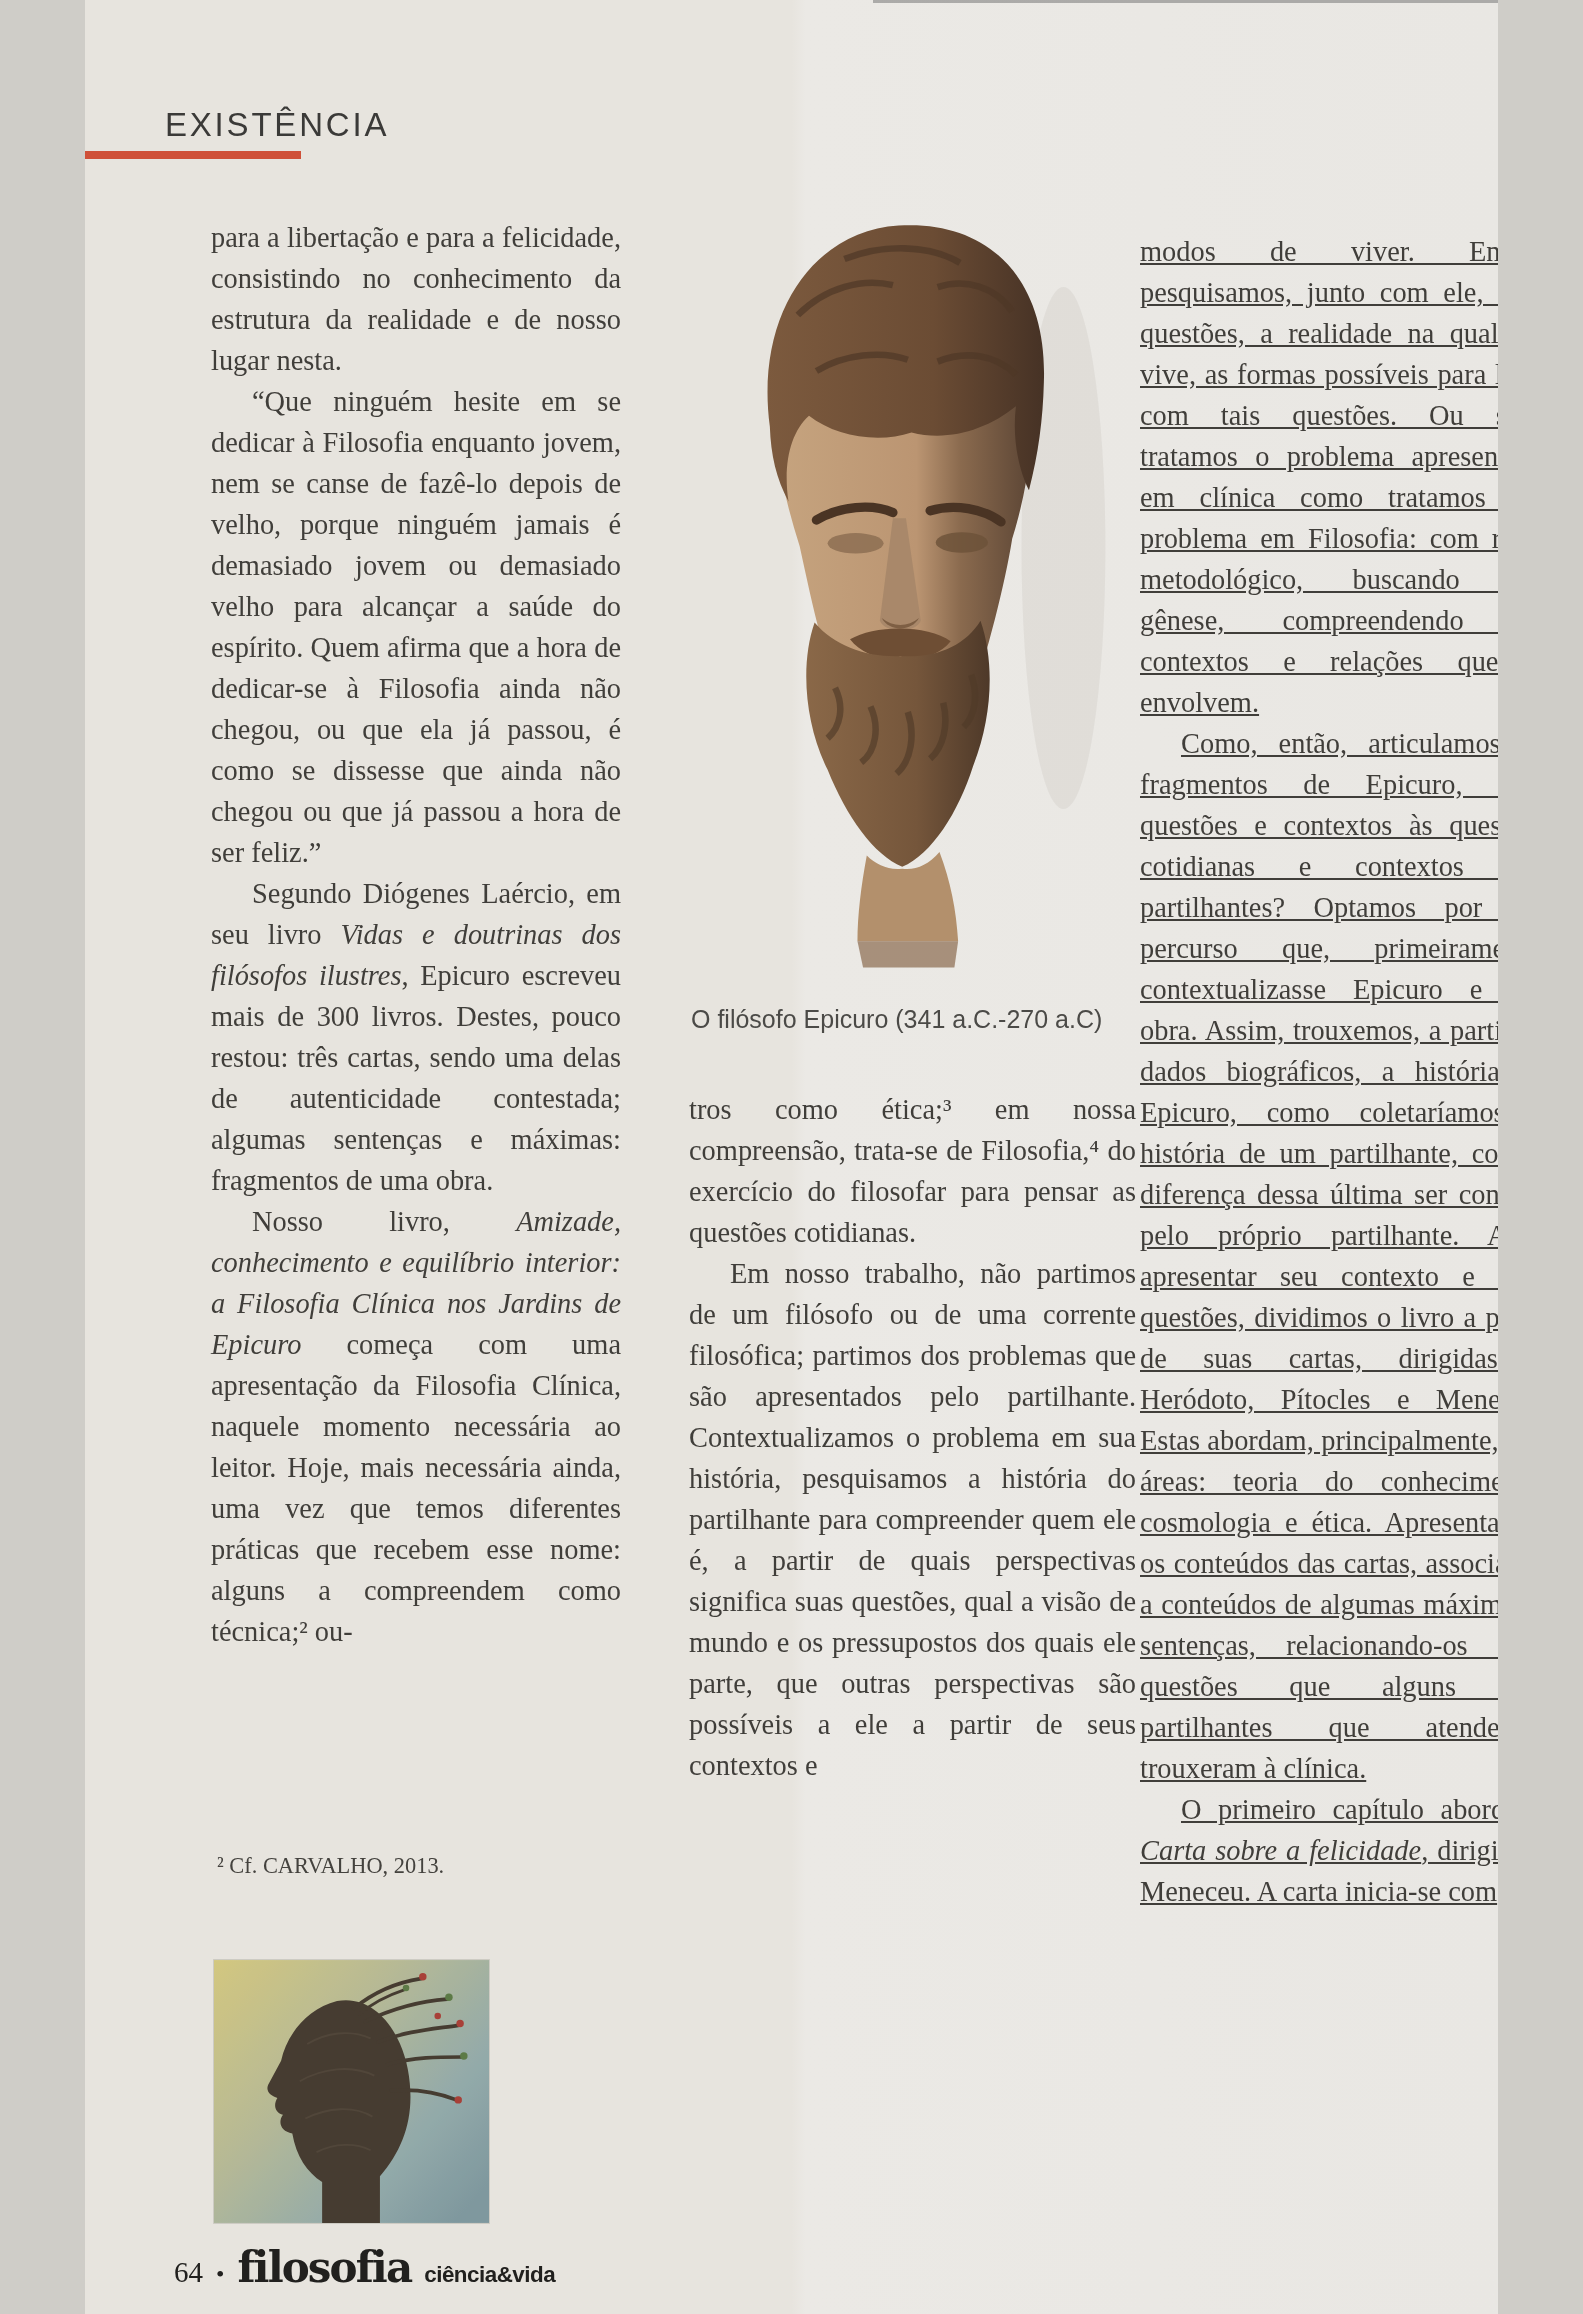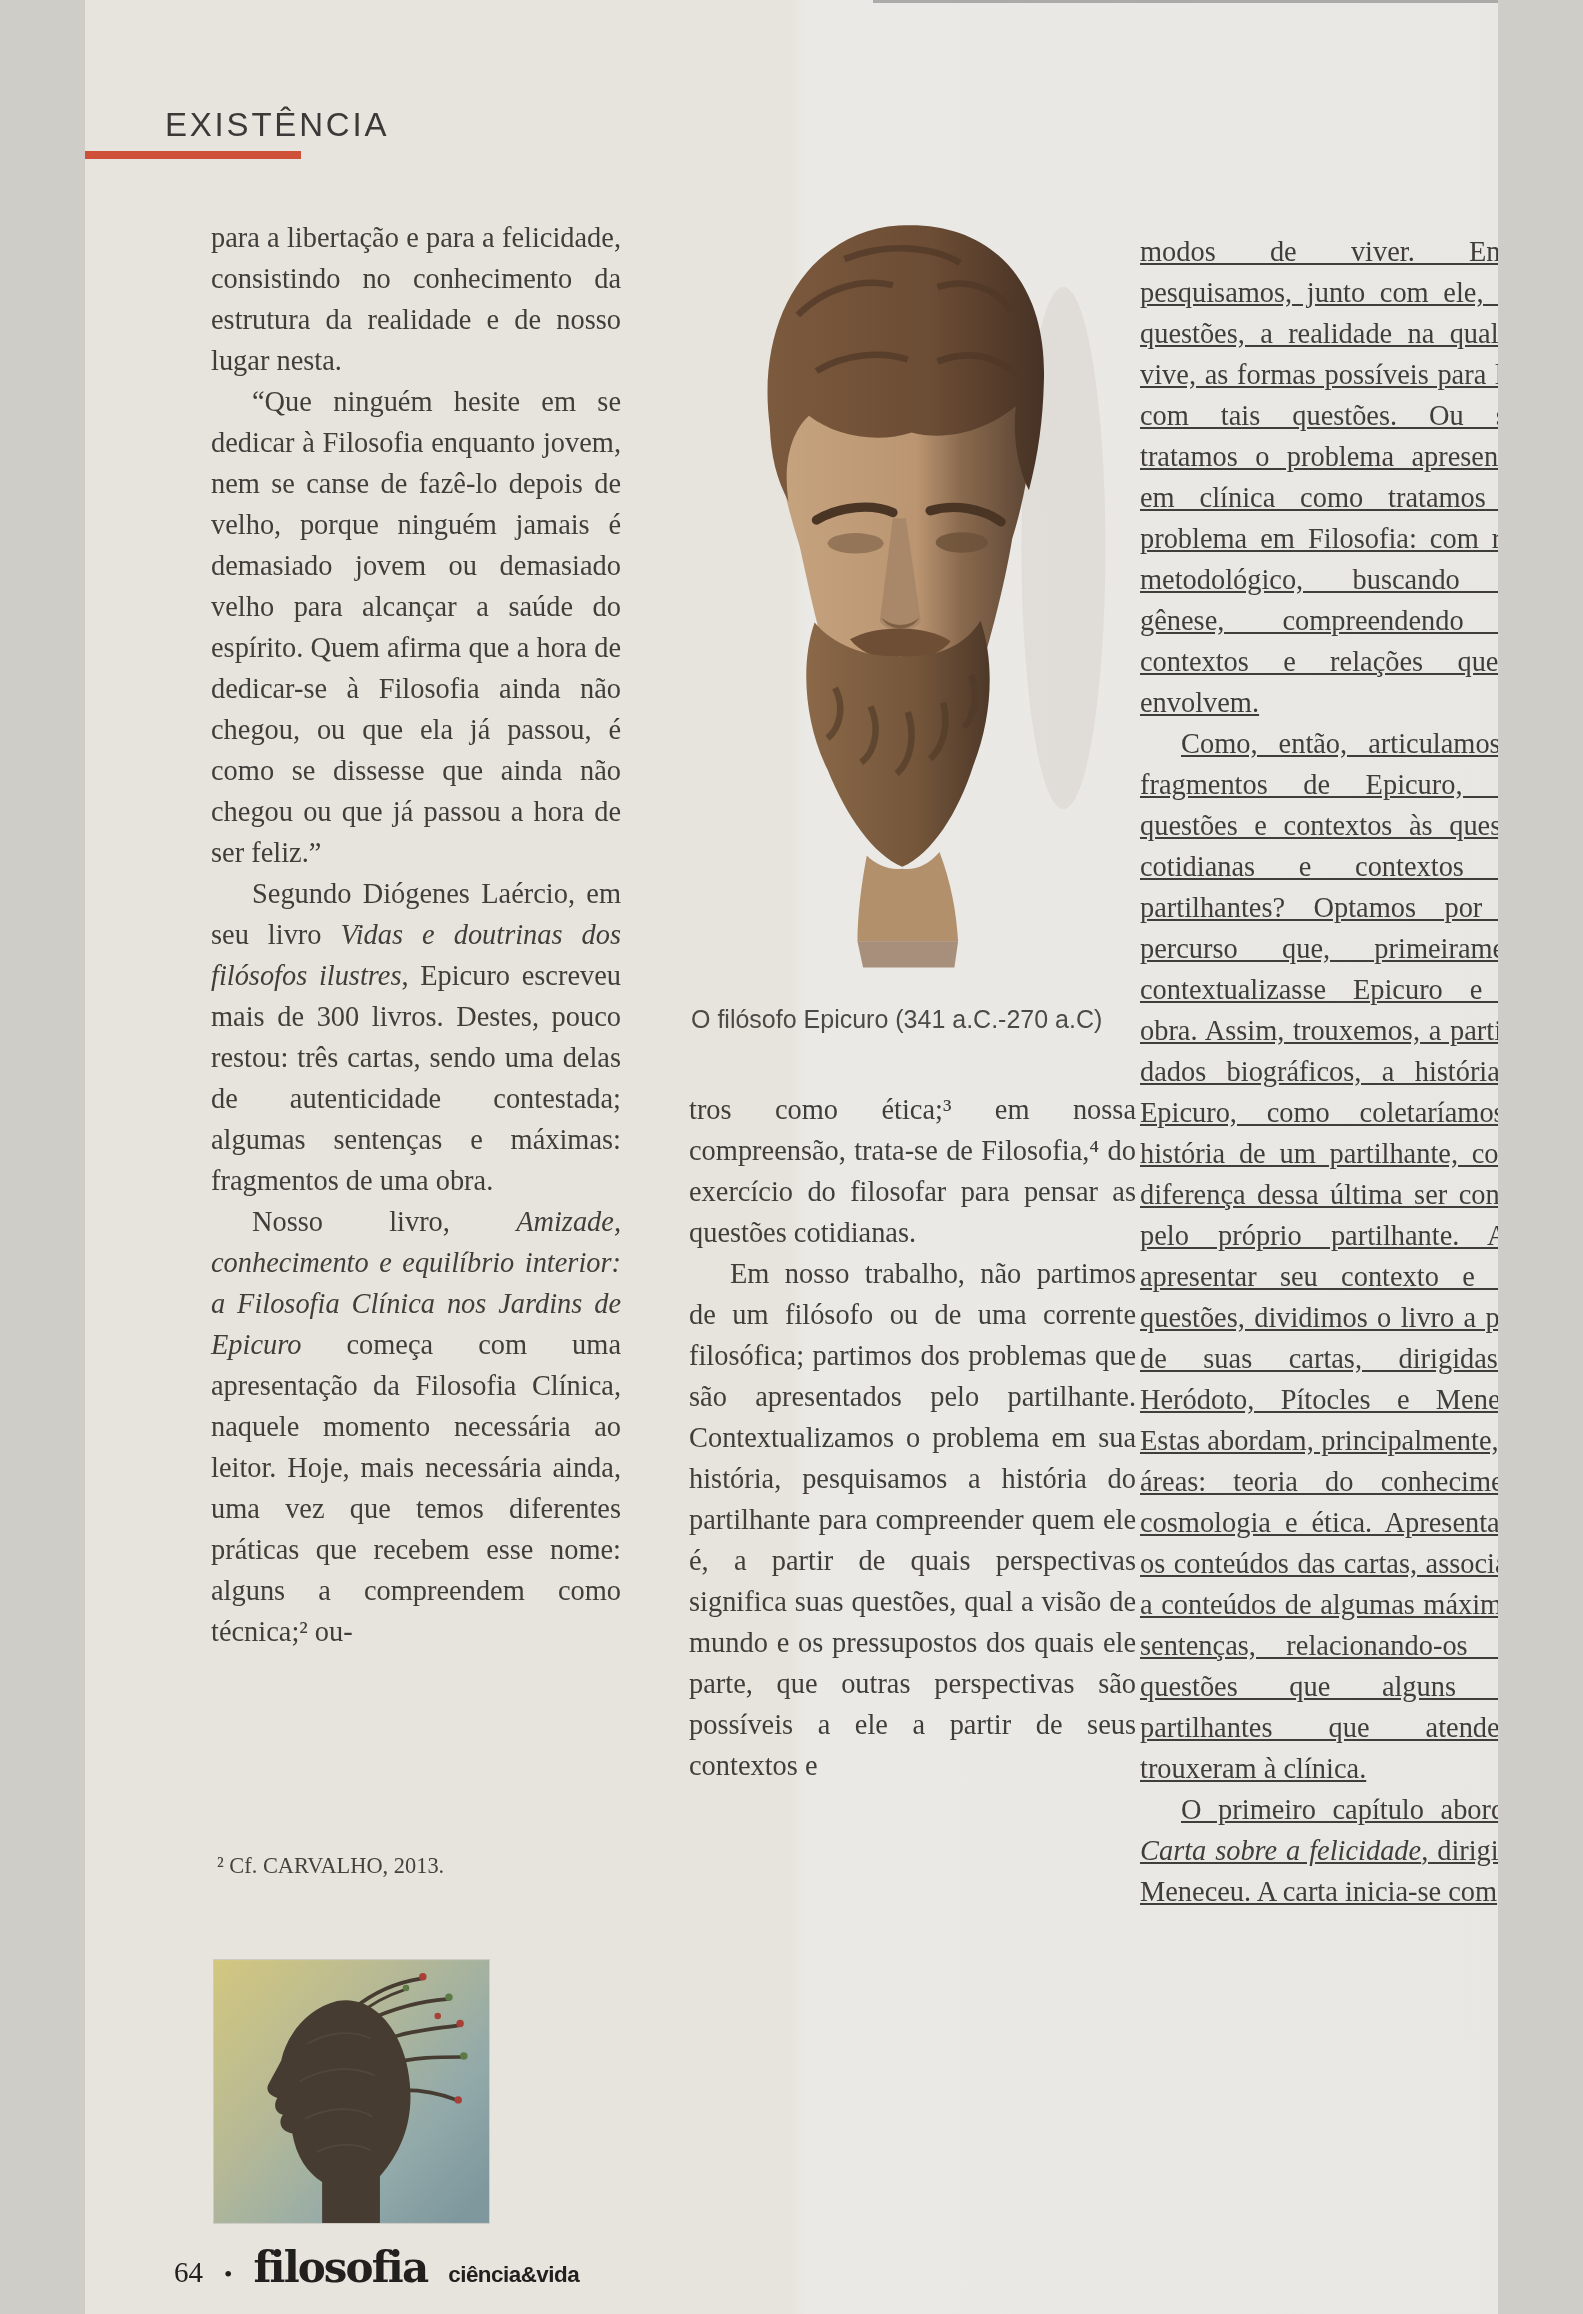--- a/index.html
+++ b/index.html
@@ -67,21 +67,21 @@
   .sideimg-wrap svg{display:block;width:100%;height:100%;}
   .pull-quote{
     position:absolute;left:466px;top:1960px;width:1100px;
     font-family:"Liberation Sans", sans-serif;
     font-size:44px;line-height:58px;
     letter-spacing:-0.5px;
     color:var(--quote,#5c3a52);
   }
   .footer{
     position:absolute;left:89px;top:2249px;
-    display:flex;align-items:baseline;gap:21px;
+    display:flex;align-items:baseline;gap:13px;
     color:#21201e;
   }
   .footer .pagenum{font-family:"Liberation Serif", serif;font-size:29px;}
   .footer .bullet{font-size:24px;line-height:24px;}
   .footer .maglogo{
     font-family:"DejaVu Serif", serif;font-weight:bold;
     font-size:42px;letter-spacing:-1.9px;line-height:37px;
   }
   .footer .tagline{
     font-family:"Liberation Sans", sans-serif;font-weight:bold;

